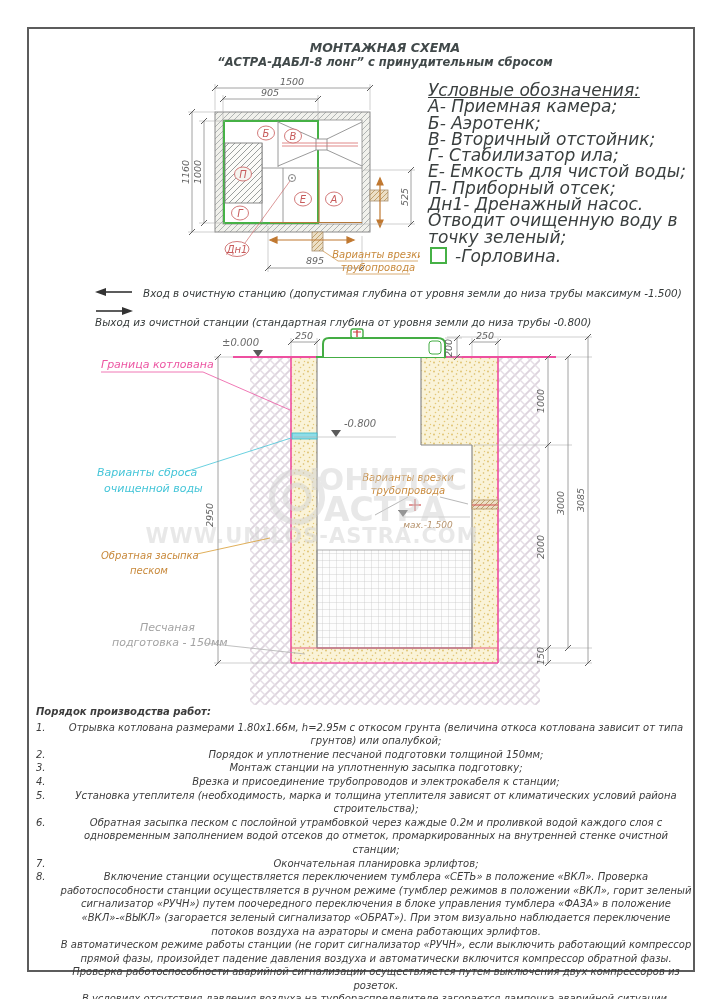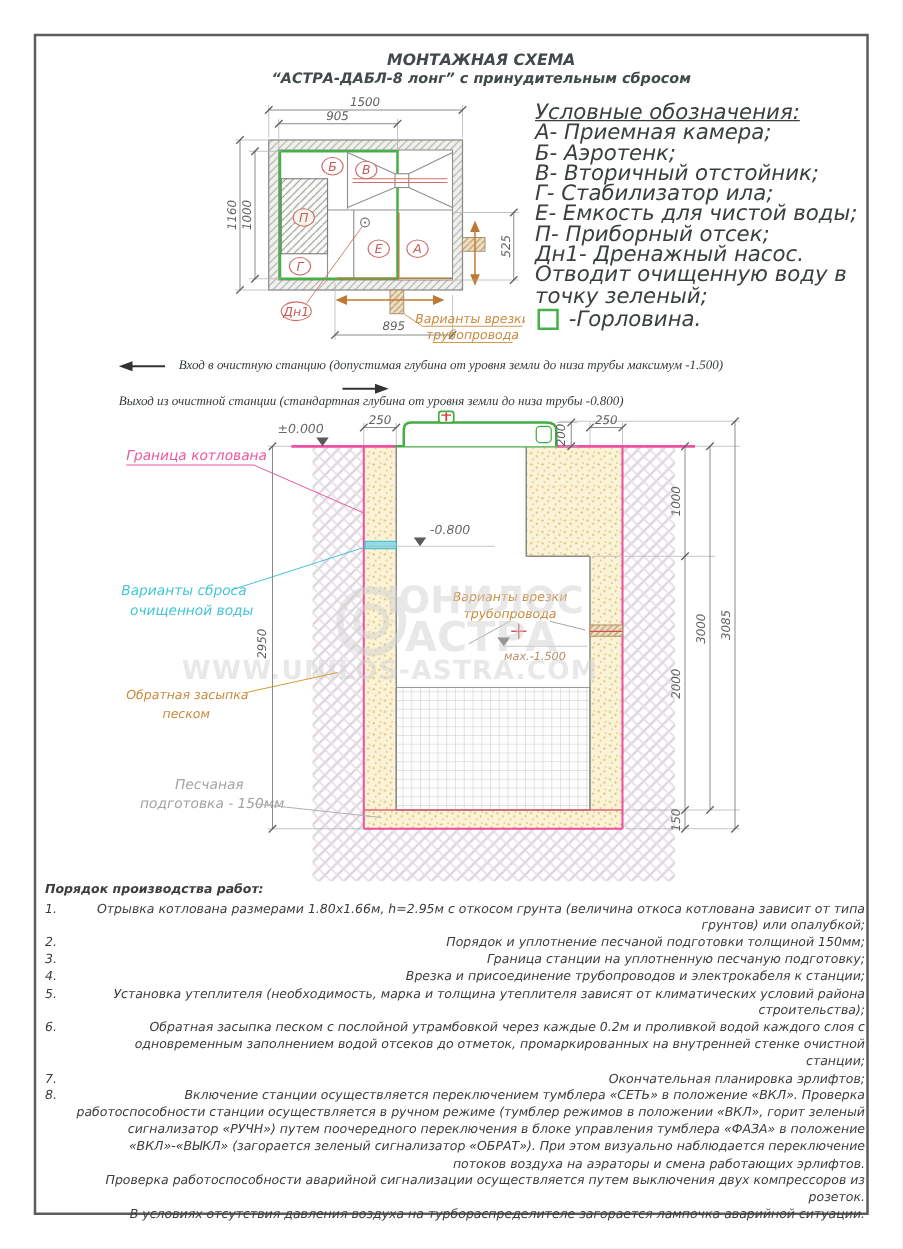--- a/index.html
+++ b/index.html
@@ -8,29 +8,29 @@
   #frame{position:absolute;left:27px;top:27px;width:664px;height:941px;border:2px solid #5c5c5c;}
   .ttl{position:absolute;left:40px;width:690px;text-align:center;font-style:italic;font-weight:bold;color:#41494a;}
   #title1{top:40px;font-size:12.5px;}
   #title2{top:55px;font-size:11.5px;}
   
   #legend{position:absolute;left:428px;top:82px;font-size:17px;font-style:italic;color:#3a3f3f;line-height:16.3px;}
   #legend .lt{text-decoration:underline;}
   #legend .gor{display:flex;align-items:flex-end;margin-top:2px;}
   .gsq{display:inline-block;width:13px;height:13px;border:2px solid #46b146;margin-right:8px;margin-left:2px;}
   
-  .io{position:absolute;left:95px;display:flex;align-items:center;font-size:10.4px;font-style:italic;color:#353a3a;white-space:nowrap;font-family:Liberation Serif, serif;}
+  .io{position:absolute;left:95px;display:flex;align-items:flex-start;font-size:10.4px;font-style:italic;color:#353a3a;white-space:nowrap;}
   #io1{top:287px;} #io2{top:306px;flex-direction:column;}
   .io svg{margin-right:10px;}
   
   #proc{position:absolute;left:36px;top:705px;width:656px;font-size:10px;font-style:italic;color:#3c3c3c;line-height:13.6px;}
   #proc .pt{font-weight:bold;margin-bottom:2px;}
   .prow{display:flex;}
   .pnum{flex:0 0 24px;}
-  .ptxt{flex:1;text-align:right;}
+  .ptxt{flex:1;text-align:center;}
   svg text{font-family:"DejaVu Sans",sans-serif;font-style:italic;}
   .dimt{fill:#5f5f5f;font-size:9.5px;}
   .redt{fill:#c75b5b;font-size:10px;}
   .ornt{fill:#c8893b;font-size:10px;}
   .pnkt{fill:#ec55a2;font-size:11px;}
   .cynt{fill:#44c5d8;font-size:11px;}
   .gryt{fill:#a3a3a3;font-size:11px;}
   .lvlt{fill:#6a6a6a;font-size:10px;}
   .wmt{fill:#d2d2d2;font-weight:bold;font-style:normal;}
 </style>
@@ -327,21 +327,21 @@
     <div class="prow">
         <span class="pnum">1.</span>
         <span class="ptxt">Отрывка котлована размерами 1.80х1.66м, h=2.95м с откосом грунта (величина откоса котлована зависит от типа грунтов) или опалубкой;</span>
       </div>
     <div class="prow">
         <span class="pnum">2.</span>
         <span class="ptxt">Порядок и уплотнение песчаной подготовки толщиной 150мм;</span>
       </div>
     <div class="prow">
         <span class="pnum">3.</span>
-        <span class="ptxt">Граница станции на уплотненную песчаную подготовку;</span>
+        <span class="ptxt">Монтаж станции на уплотненную засыпка подготовку;</span>
       </div>
     <div class="prow">
         <span class="pnum">4.</span>
         <span class="ptxt">Врезка и присоединение трубопроводов и электрокабеля к станции;</span>
       </div>
     <div class="prow">
         <span class="pnum">5.</span>
         <span class="ptxt">Установка утеплителя (необходимость, марка и толщина утеплителя зависят от климатических условий района строительства);</span>
       </div>
     <div class="prow">
@@ -351,20 +351,24 @@
     <div class="prow">
         <span class="pnum">7.</span>
         <span class="ptxt">Окончательная планировка эрлифтов;</span>
       </div>
     <div class="prow">
         <span class="pnum">8.</span>
         <span class="ptxt">Включение станции осуществляется переключением тумблера «СЕТЬ» в положение «ВКЛ». Проверка работоспособности станции осуществляется в ручном режиме (тумблер режимов в положении «ВКЛ», горит зеленый сигнализатор «РУЧН») путем поочередного переключения в блоке управления тумблера «ФАЗА»  в положение «ВКЛ»-«ВЫКЛ» (загорается зеленый сигнализатор «ОБРАТ»).  При этом визуально наблюдается переключение потоков воздуха на аэраторы и смена работающих эрлифтов.</span>
       </div>
     <div class="prow">
         <span class="pnum"></span>
+        <span class="ptxt">В автоматическом режиме работы станции (не горит сигнализатор «РУЧН», если выключить работающий компрессор прямой фазы, произойдет падение давления воздуха и автоматически включится компрессор обратной фазы.</span>
+      </div>
+    <div class="prow">
+        <span class="pnum"></span>
         <span class="ptxt">Проверка работоспособности аварийной сигнализации осуществляется путем выключения двух компрессоров из розеток.</span>
       </div>
     <div class="prow">
         <span class="pnum"></span>
         <span class="ptxt">В условиях  отсутствия давления воздуха на турбораспределителе загорается лампочка аварийной ситуации.</span>
       </div>
   </div>
 </div>
 
 </body></html>

